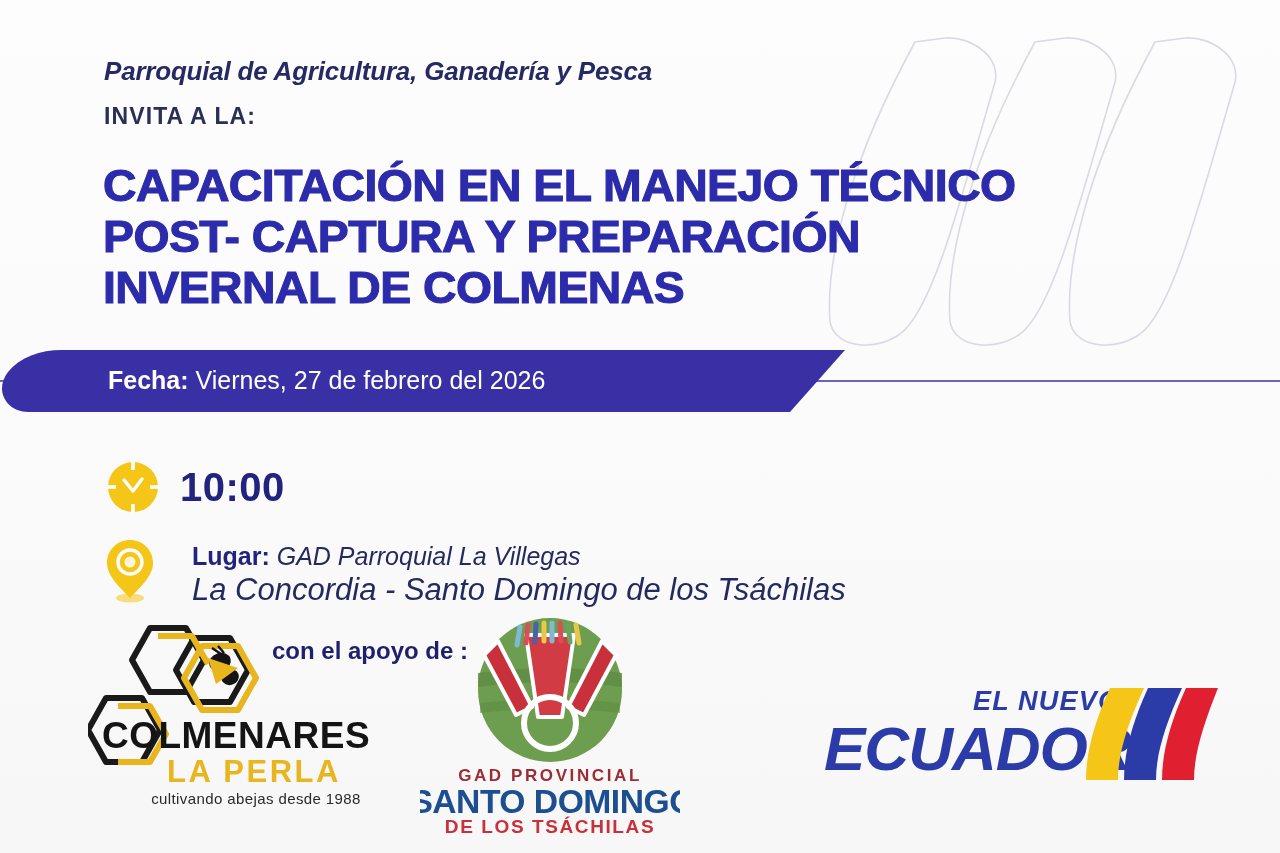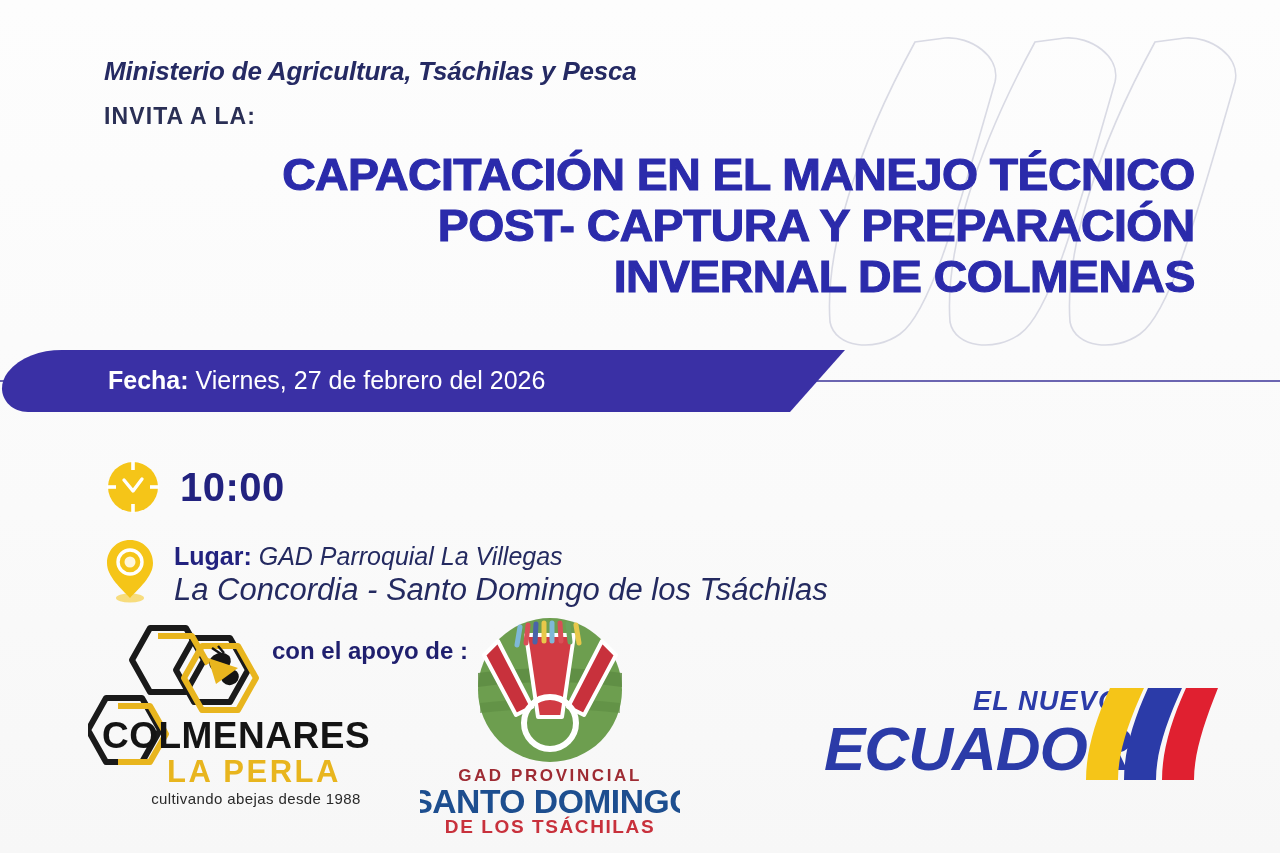--- a/index.html
+++ b/index.html
@@ -34,24 +34,23 @@
   }
   .invita{
     position:absolute;top:103px;left:104px;
     font-size:23px;font-weight:700;
     color:#2a2f55;letter-spacing:1.1px;
     z-index:3;white-space:nowrap;
   }
 
   
   .title{
-    position:absolute;top:149px;left:103px;
+    position:absolute;top:160px;left:103px;
     width:1060px;
     z-index:3;
-    text-align:right;
   }
   .title .line{
     font-size:45px;
     font-weight:bold;
     color:#2b2bab;
     letter-spacing:-0.5px;
     line-height:51px;
     white-space:nowrap;
     transform:scaleX(1.03);
     transform-origin:left center;
@@ -82,21 +81,21 @@
     position:absolute;top:458px;left:104px;
     display:flex;align-items:center;gap:18px;z-index:3;
   }
   .time-text{
     font-size:40px;font-weight:bold;color:#22227f;letter-spacing:.5px;
   }
 
   
   .place-row{
     position:absolute;top:536px;left:104px;
-    display:flex;align-items:flex-start;gap:18px;z-index:3;
+    display:flex;align-items:flex-start;gap:36px;z-index:3;
   }
   .place-lines{padding-top:4px;}
   .place-l1{
     font-size:25px;color:#242a60;font-style:italic;white-space:nowrap;line-height:33px;
   }
   .place-l1 b{font-weight:bold;font-style:normal;color:#22227f;}
   .place-l2{
     font-size:31px;color:#242a60;font-style:italic;white-space:nowrap;line-height:33px;
   }
 
@@ -118,21 +117,21 @@
 <div id="poster">
 
   <svg class="watermark" viewBox="0 0 470 330">
     <g fill="none" stroke="#d9dae4" stroke-width="1.6">
       <path d="M120 20 C 60 130, 30 230, 35 300 C 40 326, 80 330, 105 312 C 135 290, 160 200, 200 60 C 206 34, 175 14, 150 16 Z"></path>
       <path d="M240 20 C 180 130, 150 230, 155 300 C 160 326, 200 330, 225 312 C 255 290, 280 200, 320 60 C 326 34, 295 14, 270 16 Z"></path>
       <path d="M360 20 C 300 130, 270 230, 275 300 C 280 326, 320 330, 345 312 C 375 290, 400 200, 440 60 C 446 34, 415 14, 390 16 Z"></path>
     </g>
   </svg>
 
-  <div class="ministry">Ministerio de Agricultura, Tsáchilas y Pesca</div>
+  <div class="ministry">Parroquial de Agricultura, Ganadería y Pesca</div>
   <div class="invita">INVITA A LA:</div>
 
   <div class="title">
     <div class="line">CAPACITACIÓN EN EL MANEJO TÉCNICO</div>
     <div class="line">POST- CAPTURA Y PREPARACIÓN</div>
     <div class="line">INVERNAL DE COLMENAS</div>
   </div>
 
   <div class="banner-wrap">
     <div class="banner-rule"></div>

